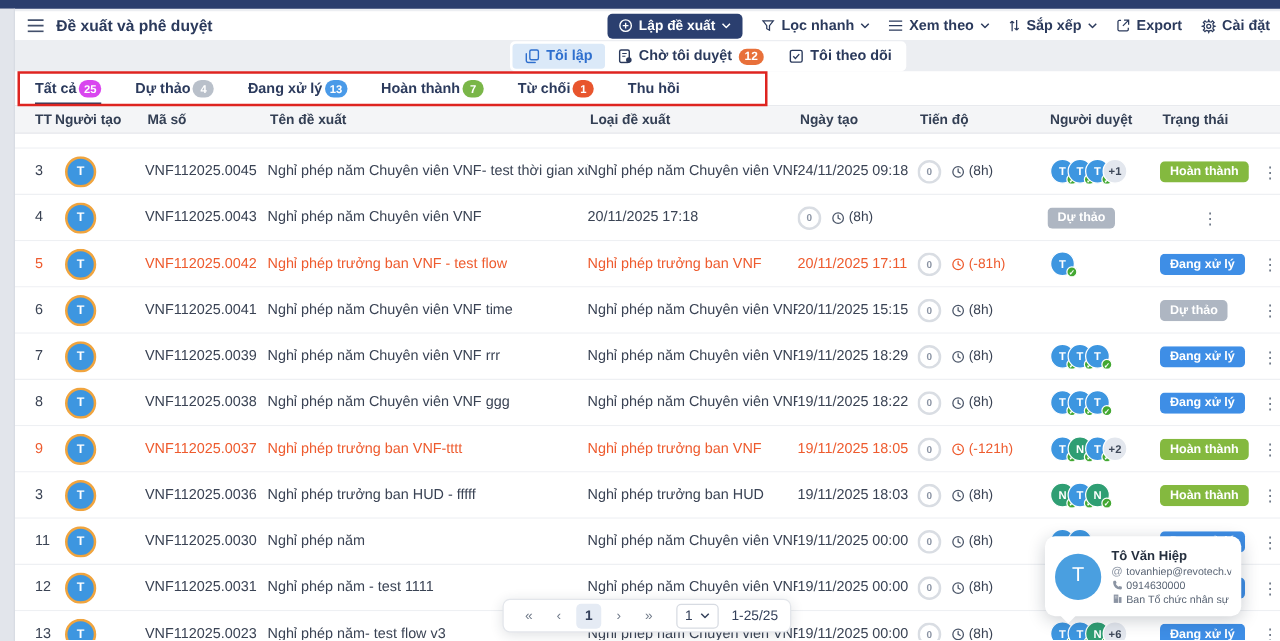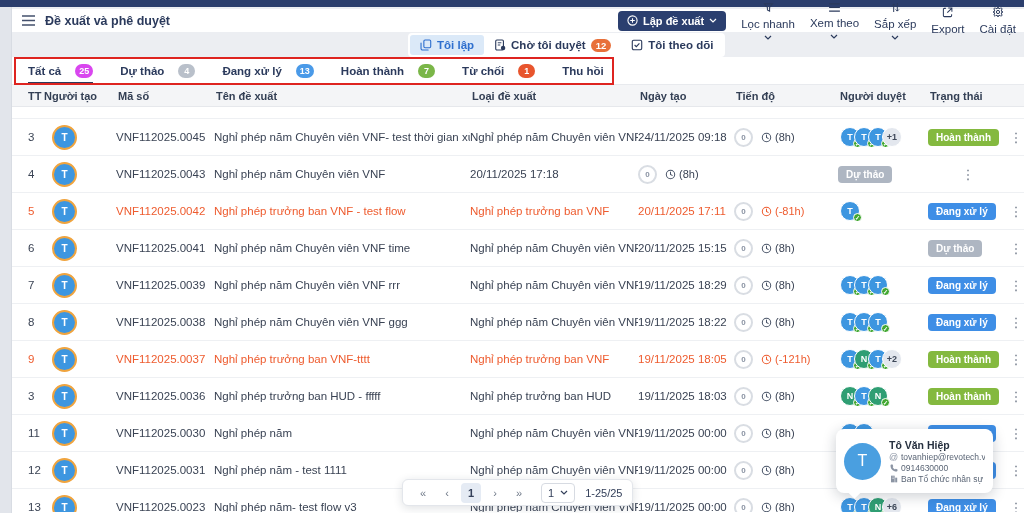--- a/index.html
+++ b/index.html
@@ -11,41 +11,41 @@
   
   .topstrip { position:absolute; top:0; left:0; width:1024px; height:7px; background:#2b3e6d; }
   .leftrail { position:absolute; top:7px; left:0; width:12px; height:506px; background:#e2e5eb; border-right:1px solid #d8dce3; }
 
   
   .appbar { position:absolute; top:9px; left:12px; width:1012px; height:23px; background:#fff;
     display:flex; align-items:center; padding:0 8px 0 10px; }
   .hamburger { color:#43506c; margin-right:10px; display:flex; align-items:center; cursor:pointer; }
   .page-title { font-size:12.5px; font-weight:700; color:#2b3a5c; }
   .appbar .spacer { flex:1; }
-  .tb { display:flex; align-items:center; gap:5px; font-size:11.5px; font-weight:400; color:#2b3a5c; margin-left:15px; cursor:pointer; white-space:nowrap;flex-direction:column; }
+  .tb { display:flex; align-items:center; gap:5px; font-size:11.5px; font-weight:700; color:#2b3a5c; margin-left:15px; cursor:pointer; white-space:nowrap; }
   .btn-primary { background:#2b3f6f; color:#fff; border:none; border-radius:4px; height:20px;
     display:flex; align-items:center; gap:5px; padding:0 9px; font-size:11px; font-weight:700; cursor:pointer; }
   .chev { display:inline-flex; }
   svg { display:block; }
 
   
   .view-tabs { position:absolute; top:33px; left:408px; height:24px; background:#fff; border-radius:4px;
     display:flex; align-items:center; padding:2px; }
   .vtab { display:flex; align-items:center; gap:5px; font-size:11.5px; font-weight:600; color:#2b3a5c;
     padding:2px 10px; border-radius:3px; cursor:pointer; white-space:nowrap; height:20px; }
   .vtab.active { background:#dbe9f8; color:#2e6fce;padding-left:10px; }
   .vbadge { background:#e8703a; color:#fff; font-size:9.5px; font-weight:700; border-radius:8px; padding:1px 5px; }
 
   
   .card { position:absolute; top:57px; left:12px; width:1012px; height:456px; background:#fff; }
 
   
   .filter-tabs { height:28px; display:flex; align-items:stretch; padding-left:16px; gap:27px;
     border-bottom:1px solid #e8eaee; }
-  .ftab { display:flex; align-items:center; gap:14px; font-size:11.5px; font-weight:600; color:#2b3a5c;
+  .ftab { display:flex; align-items:center; gap:2px; font-size:11.5px; font-weight:600; color:#2b3a5c;
     cursor:pointer; position:relative; white-space:nowrap; }
   .ftab.active::after { content:""; position:absolute; left:0; right:0; bottom:0; height:2px; background:#2b3a5c; }
   .fbadge { color:#fff; font-size:9px; font-weight:700; border-radius:8px; min-width:17px; height:14px;
     display:inline-flex; align-items:center; justify-content:center; padding:0 4px; }
 
   
   .annotation { position:absolute; top:57px; left:14px; width:600px; height:28px;
     border:2px solid #de2420; z-index:60; pointer-events:none; }
 
   

